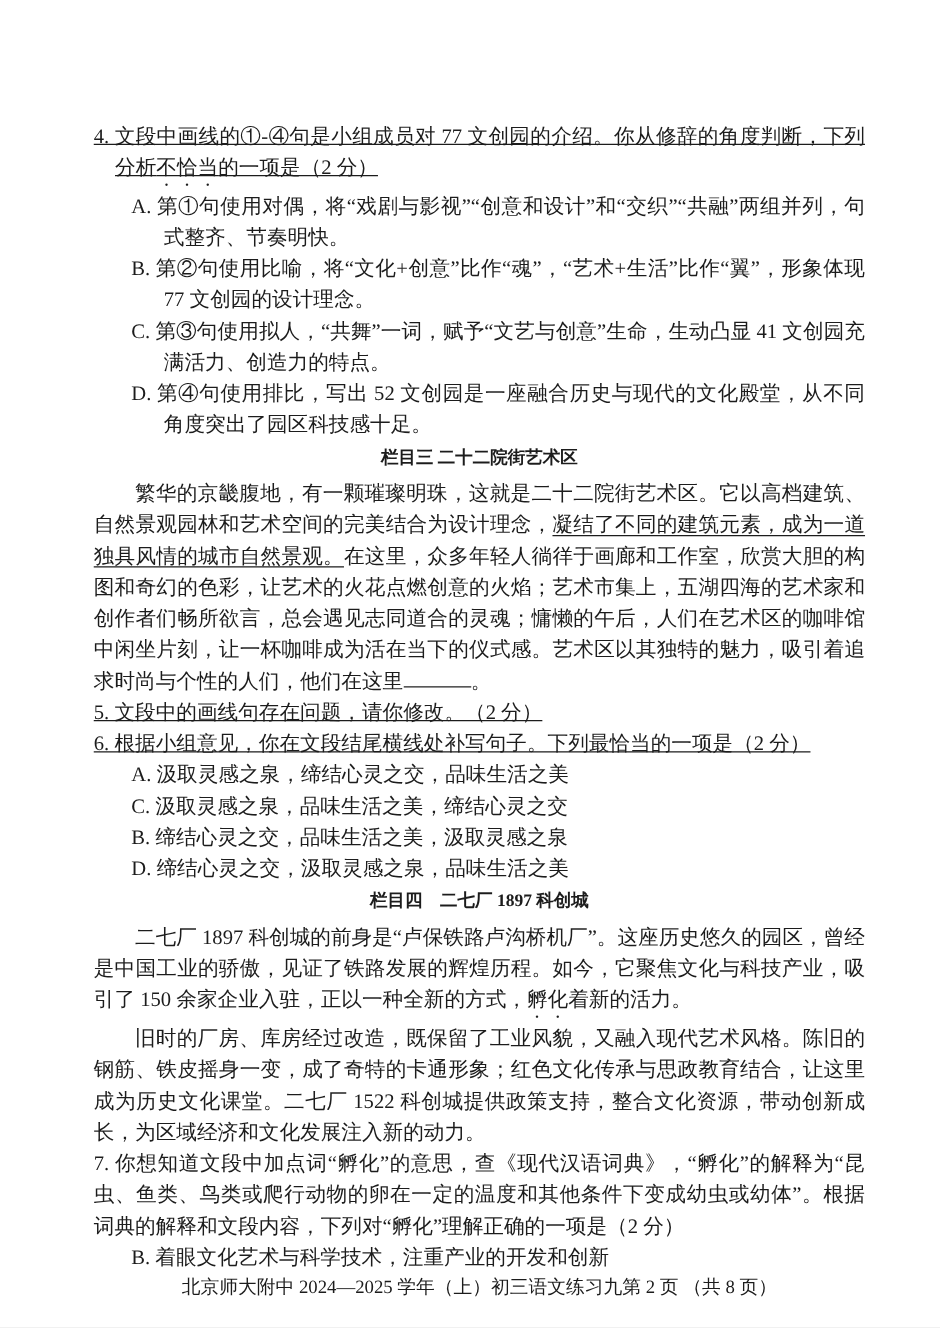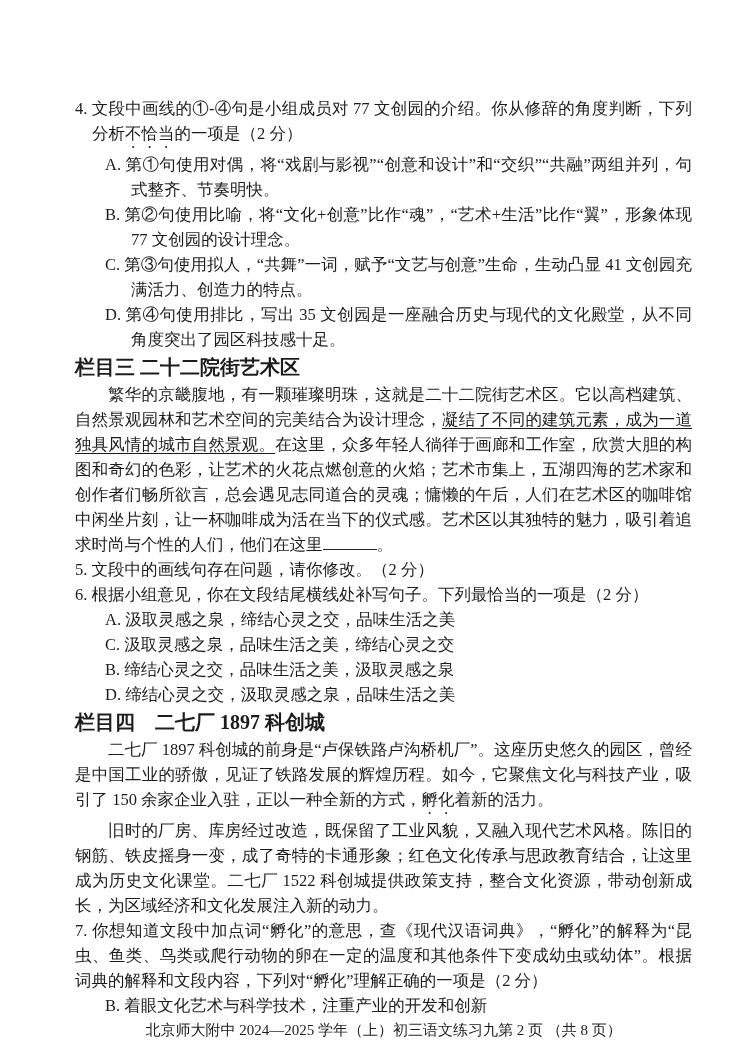--- a/index.html
+++ b/index.html
@@ -20,30 +20,32 @@
   .content {
     padding: 96px 60px 0 75px;
     font-size: 16.5px;
     line-height: 25px;
     text-align: justify;
   }
   .q { margin: 0; }
   .hang {
     padding-left: 17px;
     text-indent: -17px;
+    text-decoration: underline;
   }
   .options { padding-left: 30px; }
   .opt {
     padding-left: 26px;
     text-indent: -26px;
     margin: 0;
   }
   .heading {
+    text-align: center;
     font-weight: 700;
-    font-size: 20px;
+    font-size: 14px;
     line-height: 28px;
     margin: 1px 0;
     text-indent: 0;
   }
   p.para {
     margin: 0;
     text-indent: 2em;
   }
   .kai { }
   .ul {
@@ -76,21 +78,21 @@
 <div class="sheet">
   <div class="content">
 
     <div class="q hang">
       <span>4. 文段中画线的①-④句是小组成员对 77 文创园的介绍。你从修辞的角度判断，下列分析</span><span class="emph">不恰当</span><span>的一项是（2 分）</span>
     </div>
     <div class="options">
       <div class="opt">A. 第①句使用对偶，将“戏剧与影视”“创意和设计”和“交织”“共融”两组并列，句式整齐、节奏明快。</div>
       <div class="opt">B. 第②句使用比喻，将“文化+创意”比作“魂”，“艺术+生活”比作“翼”，形象体现 77 文创园的设计理念。</div>
       <div class="opt">C. 第③句使用拟人，“共舞”一词，赋予“文艺与创意”生命，生动凸显 41 文创园充满活力、创造力的特点。</div>
-      <div class="opt">D. 第④句使用排比，写出 35 文创园是一座融合历史与现代的文化殿堂，从不同角度突出了园区科技感十足。</div>
+      <div class="opt">D. 第④句使用排比，写出 52 文创园是一座融合历史与现代的文化殿堂，从不同角度突出了园区科技感十足。</div>
     </div>
 
     <div class="heading">栏目三 二十二院街艺术区</div>
 
     <p class="para kai">
       <span>繁华的京畿腹地，有一颗璀璨明珠，这就是二十二院街艺术区。它以高档建筑、自然景观园林和艺术空间的完美结合为设计理念，</span><span class="ul">凝结了不同的建筑元素，成为一道独具风情的城市自然景观。</span><span>在这里，众多年轻人徜徉于画廊和工作室，欣赏大胆的构图和奇幻的色彩，让艺术的火花点燃创意的火焰；艺术市集上，五湖四海的艺术家和创作者们畅所欲言，总会遇见志同道合的灵魂；慵懒的午后，人们在艺术区的咖啡馆中闲坐片刻，让一杯咖啡成为活在当下的仪式感。艺术区以其独特的魅力，吸引着追求时尚与个性的人们，他们在这里</span><span class="blank"></span><span>。</span>
     </p>
 
     <div class="q hang">5. 文段中的画线句存在问题，请你修改。（2 分）</div>
 

